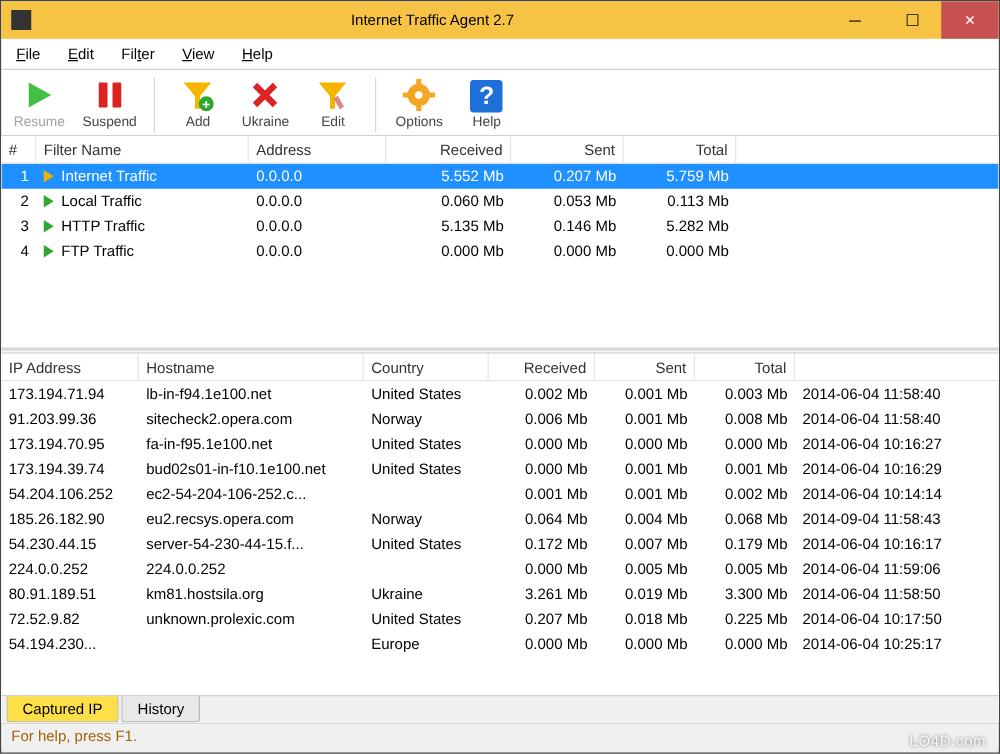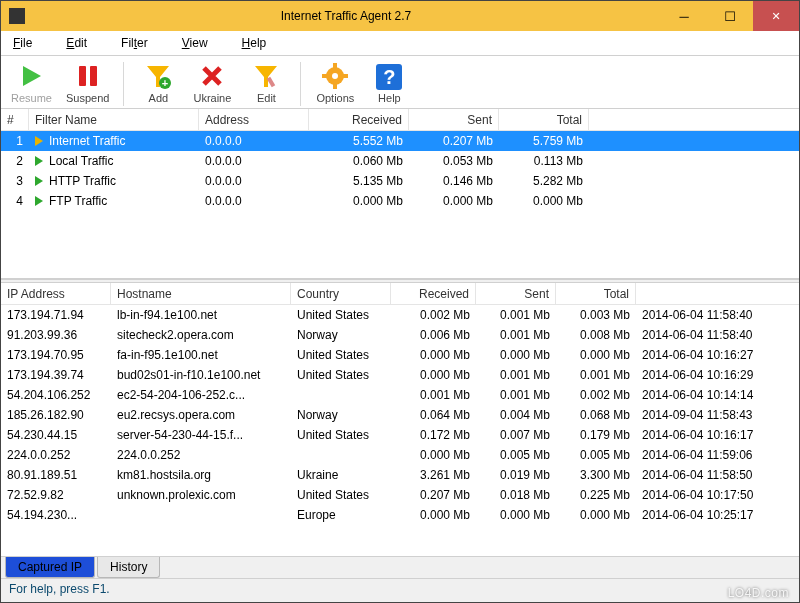--- a/index.html
+++ b/index.html
@@ -42,21 +42,21 @@
 }
 .win-btn.min::before { content: "─"; }
 .win-btn.max::before { content: "☐"; }
 .win-btn.close { background: #c75050; color: #fff; }
 .win-btn.close::before { content: "✕"; font-size: 11px;}
 .menubar {
   background: #fff;
   border-bottom: 1px solid #d0d0d0;
   padding: 2px 4px;
   display: flex;
-  gap: 18px;
+  gap: 6px;
 }
 .menubar .menu-item {
   padding: 3px 8px;
   cursor: default;
 }
 .menubar .menu-item .ul { text-decoration: underline; }
 .toolbar {
   background: #fff;
   border-bottom: 1px solid #d0d0d0;
   padding: 4px 6px 2px 6px;
@@ -173,29 +173,29 @@
 }
 .tab {
   padding: 3px 12px;
   font-size: 12px;
   border: 1px solid #b8b8b8;
   border-top: none;
   background: #e8e8e8;
   margin-right: 2px;
   border-radius: 0 0 3px 3px;
 }
-.tab.active { background: #1d4ed8; }
+.tab.active { background: #fde047; }
 
 .statusbar {
   height: 20px;
   border-top: 1px solid #d0d0d0;
   background: #f0f0f0;
   padding: 2px 8px;
   font-size: 12px;
-  color: #0c4a6e;
+  color: #a16207;
   display:flex; align-items:center;
 }
 
 .watermark {
   position: absolute;
   right: 10px;
   bottom: 2px;
   color: rgba(255,255,255,0.85);
   font-size: 12px;
   text-shadow: 0 0 3px rgba(0,0,0,0.6);

